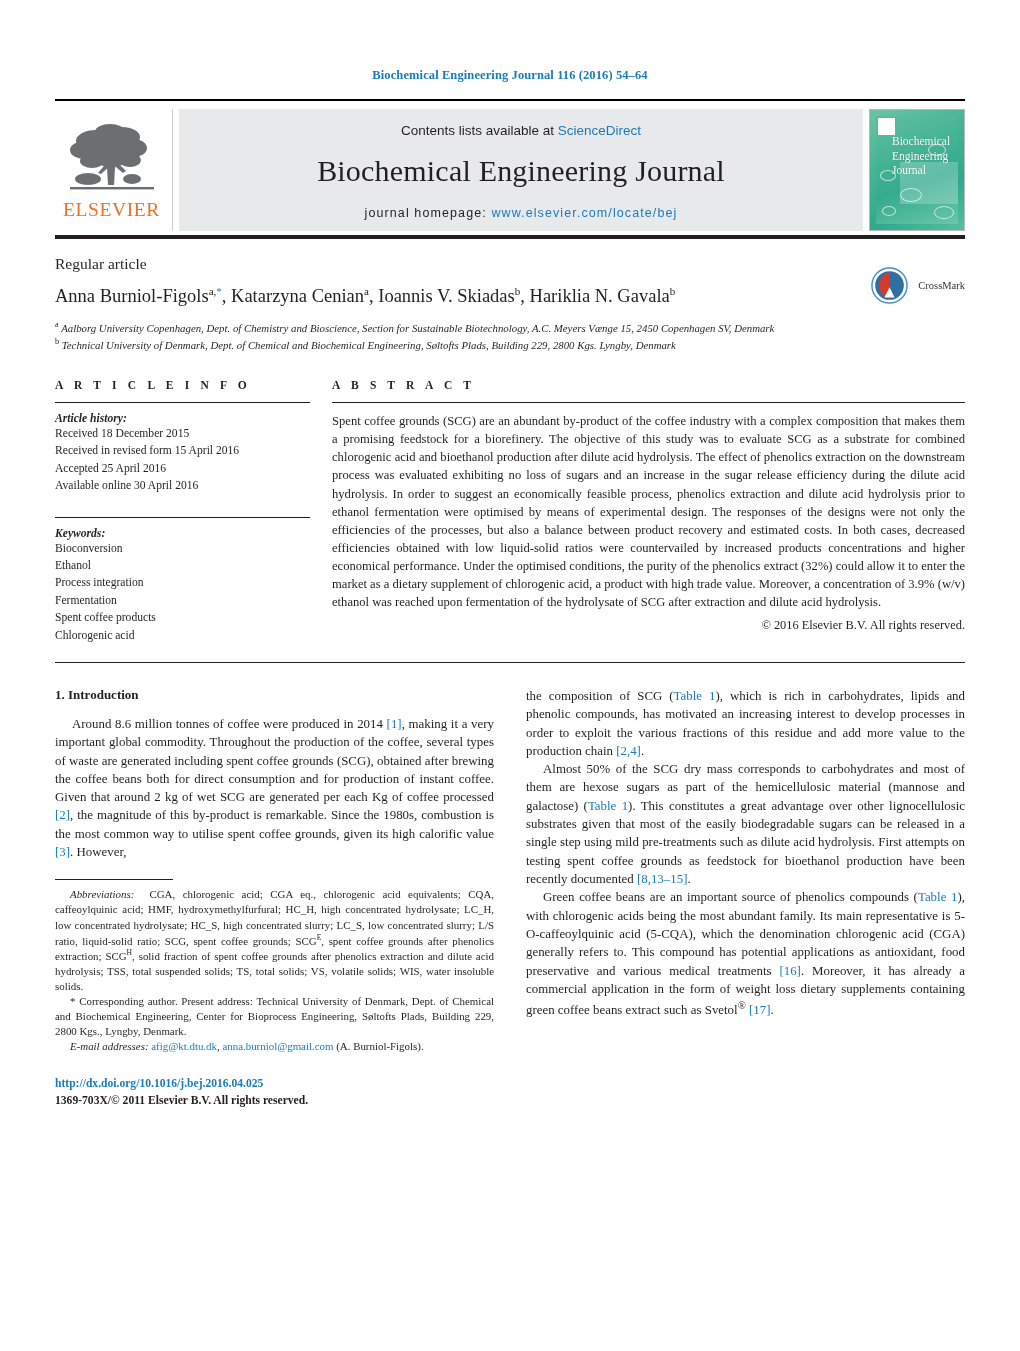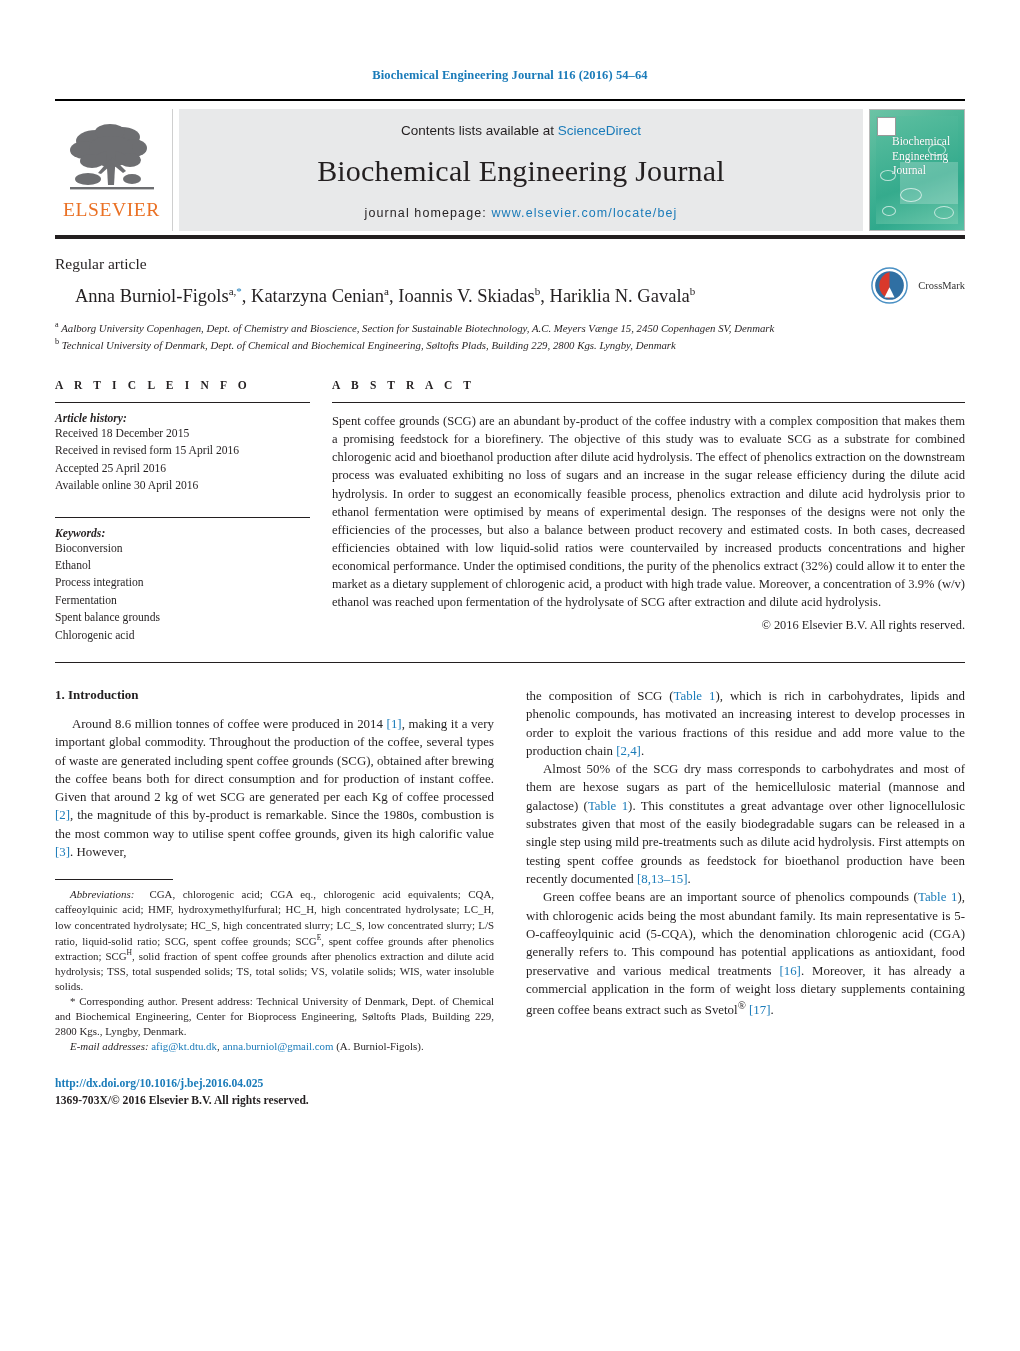--- a/index.html
+++ b/index.html
@@ -167,21 +167,20 @@
     max-width: 790px;
     margin: 0 0 12px 0;
     font-weight: normal;
   }
   .authors {
     font-family: "Liberation Serif", serif;
     font-size: 18.5px;
     color: #231f20;
     margin-bottom: 12px;
     max-width: 840px;
-    margin-left: 20px;
   }
   .authors sup {
     font-size: 11px;
     vertical-align: super;
   }
   .authors .star {
     color: #1a7bb9;
   }
   .affiliations {
     font-family: "Liberation Serif", serif;
@@ -431,21 +430,21 @@
         <div>Available online 30 April 2016</div>
       </div>
       <div class="keywords-block">
         <div class="thin-rule"></div>
         <div class="info-label">Keywords:</div>
         <div class="info-list">
           <div>Bioconversion</div>
           <div>Ethanol</div>
           <div>Process integration</div>
           <div>Fermentation</div>
-          <div>Spent balance grounds</div>
+          <div>Spent coffee products</div>
           <div>Chlorogenic acid</div>
         </div>
       </div>
     </div>
 
     <div class="col-abstract">
       <div class="sec-head">A B S T R A C T</div>
       <div class="thin-rule"></div>
       <div class="abstract-body">Spent coffee grounds (SCG) are an abundant by-product of the coffee industry with a complex composition that makes them a promising feedstock for a biorefinery. The objective of this study was to evaluate SCG as a substrate for combined chlorogenic acid and bioethanol production after dilute acid hydrolysis. The effect of phenolics extraction on the downstream process was evaluated exhibiting no loss of sugars and an increase in the sugar release efficiency during the dilute acid hydrolysis. In order to suggest an economically feasible process, phenolics extraction and dilute acid hydrolysis prior to ethanol fermentation were optimised by means of experimental design. The responses of the designs were not only the efficiencies of the processes, but also a balance between product recovery and estimated costs. In both cases, decreased efficiencies obtained with low liquid-solid ratios were countervailed by increased products concentrations and higher economical performance. Under the optimised conditions, the purity of the phenolics extract (32%) could allow it to enter the market as a dietary supplement of chlorogenic acid, a product with high trade value. Moreover, a concentration of 3.9% (w/v) ethanol was reached upon fermentation of the hydrolysate of SCG after extraction and dilute acid hydrolysis.</div>
       <div class="copyright">© 2016 Elsevier B.V. All rights reserved.</div>
@@ -462,21 +461,21 @@
 
       <div class="footnote-wrap">
         <div class="footnote-rule"></div>
         <p class="footnote indent"><em>Abbreviations:</em>&nbsp; CGA, chlorogenic acid; CGA eq., chlorogenic acid equivalents; CQA, caffeoylquinic acid; HMF, hydroxymethylfurfural; HC_H, high concentrated hydrolysate; LC_H, low concentrated hydrolysate; HC_S, high concentrated slurry; LC_S, low concentrated slurry; L/S ratio, liquid-solid ratio; SCG, spent coffee grounds; SCG<sup>E</sup>, spent coffee grounds after phenolics extraction; SCG<sup>H</sup>, solid fraction of spent coffee grounds after phenolics extraction and dilute acid hydrolysis; TSS, total suspended solids; TS, total solids; VS, volatile solids; WIS, water insoluble solids.</p>
         <p class="footnote indent">* Corresponding author. Present address: Technical University of Denmark, Dept. of Chemical and Biochemical Engineering, Center for Bioprocess Engineering, Søltofts Plads, Building 229, 2800 Kgs., Lyngby, Denmark.</p>
         <p class="footnote indent"><em>E-mail addresses:</em> <span class="lnk">afig@kt.dtu.dk</span>, <span class="lnk">anna.burniol@gmail.com</span> (A. Burniol-Figols).</p>
       </div>
 
       <div class="doi-block">
         <div class="doi-link">http://dx.doi.org/10.1016/j.bej.2016.04.025</div>
-        <div class="issn-line">1369-703X/© 2016 Elsevier B.V. All rights reserved.</div>
+        <div class="issn-line">1369-703X/© 2011 Elsevier B.V. All rights reserved.</div>
       </div>
     </div>
 
     <div class="bodycol">
       <p class="para" style="text-indent:0;">the composition of SCG (<span class="ref">Table 1</span>), which is rich in carbohydrates, lipids and phenolic compounds, has motivated an increasing interest to develop processes in order to exploit the various fractions of this residue and add more value to the production chain <span class="ref">[2,4]</span>.</p>
       <p class="para">Almost 50% of the SCG dry mass corresponds to carbohydrates and most of them are hexose sugars as part of the hemicellulosic material (mannose and galactose) (<span class="ref">Table 1</span>). This constitutes a great advantage over other lignocellulosic substrates given that most of the easily biodegradable sugars can be released in a single step using mild pre-treatments such as dilute acid hydrolysis. First attempts on testing spent coffee grounds as feedstock for bioethanol production have been recently documented <span class="ref">[8,13–15]</span>.</p>
       <p class="para">Green coffee beans are an important source of phenolics compounds (<span class="ref">Table 1</span>), with chlorogenic acids being the most abundant family. Its main representative is 5-O-caffeoylquinic acid (5-CQA), which the denomination chlorogenic acid (CGA) generally refers to. This compound has potential applications as antioxidant, food preservative and various medical treatments <span class="ref">[16]</span>. Moreover, it has already a commercial application in the form of weight loss dietary supplements containing green coffee beans extract such as Svetol<sup>®</sup> <span class="ref">[17]</span>.</p>
     </div>
   </div>
 

